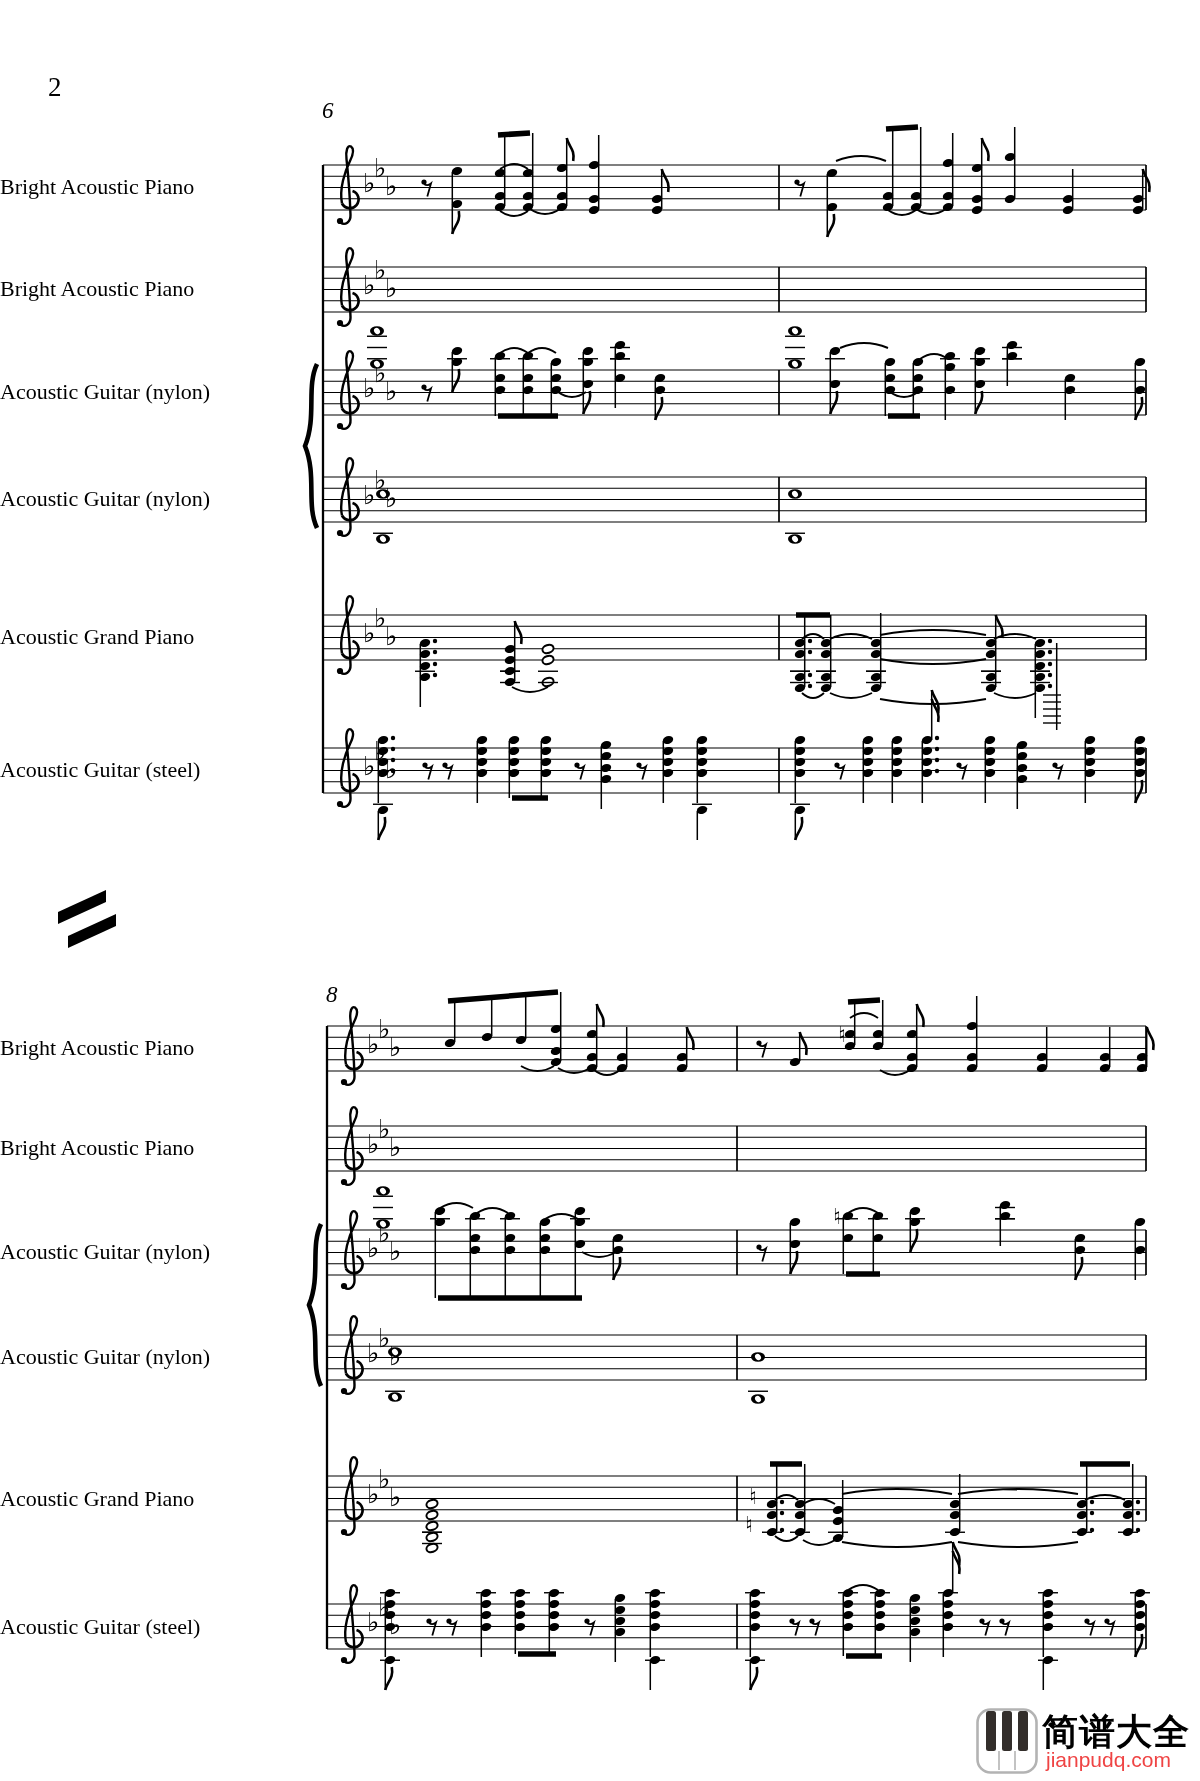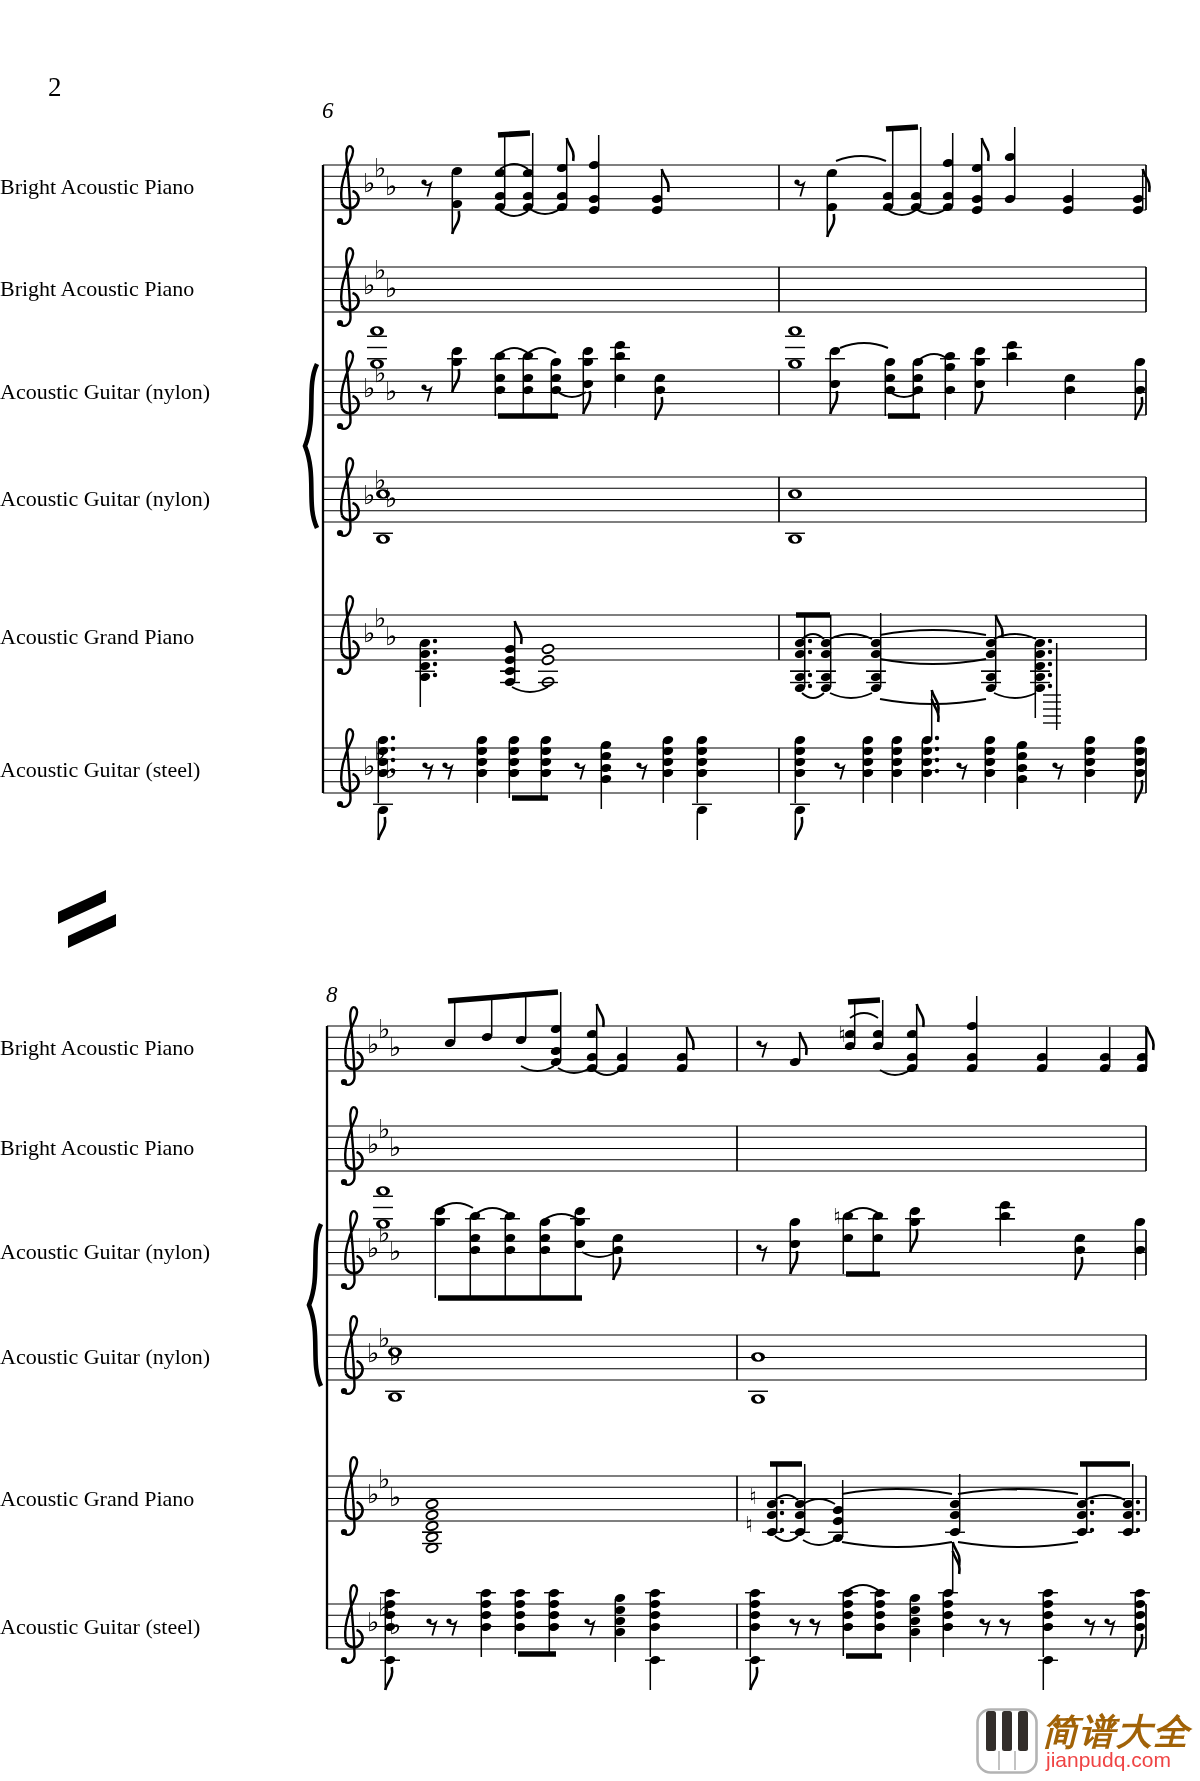--- a/index.html
+++ b/index.html
@@ -5,21 +5,21 @@
   html,body{margin:0;padding:0;background:#fff;}
   .page{position:relative;width:1200px;height:1781px;background:#ffffff;overflow:hidden;
         font-family:"Liberation Serif",serif;color:#000;}
   .page-num{position:absolute;left:48px;top:72px;font-size:27px;}
   .measure-num{position:absolute;font-style:italic;font-size:23px;}
   .instr-label{position:absolute;left:0;width:268px;text-align:left;font-size:22px;line-height:30px;white-space:nowrap;}
   #score-svg{position:absolute;left:0;top:0;}
   .watermark{position:absolute;left:976px;top:1706px;width:224px;height:72px;}
   .wm-icon{position:absolute;left:0;top:2px;}
   .wm-name{position:absolute;left:66px;top:2px;font-size:36px;font-weight:700;letter-spacing:1px;
-           color:#a16207;font-family:"Liberation Sans",sans-serif;white-space:nowrap;font-style:italic;}
+           color:#000000;font-family:"Liberation Sans",sans-serif;white-space:nowrap;}
   .wm-url{position:absolute;left:70px;top:42px;font-size:21px;color:#ef4444;
           font-family:"Liberation Sans",sans-serif;white-space:nowrap;}
 </style>
 </head>
 <body>
 
 <div class="page">
 
   <div class="page-num">2</div>
 

